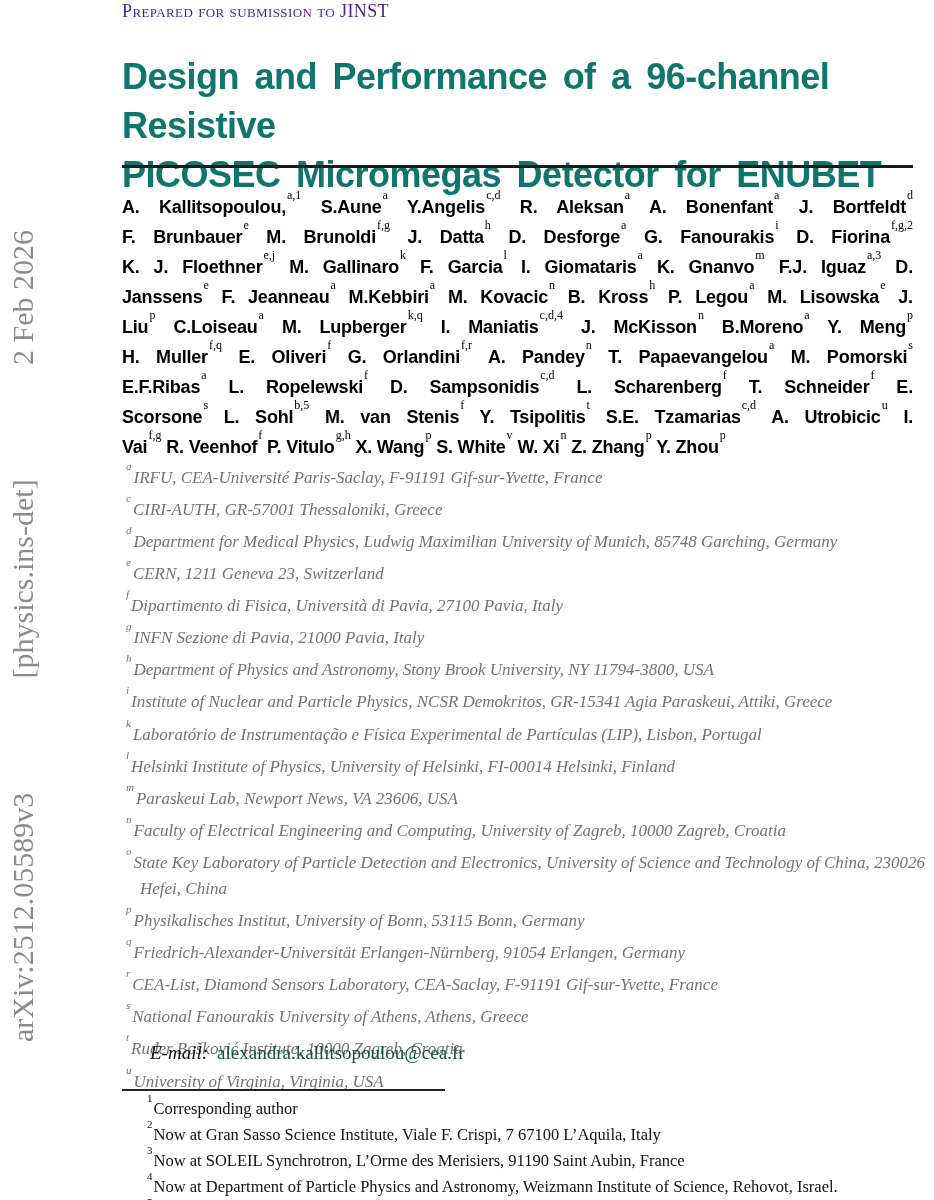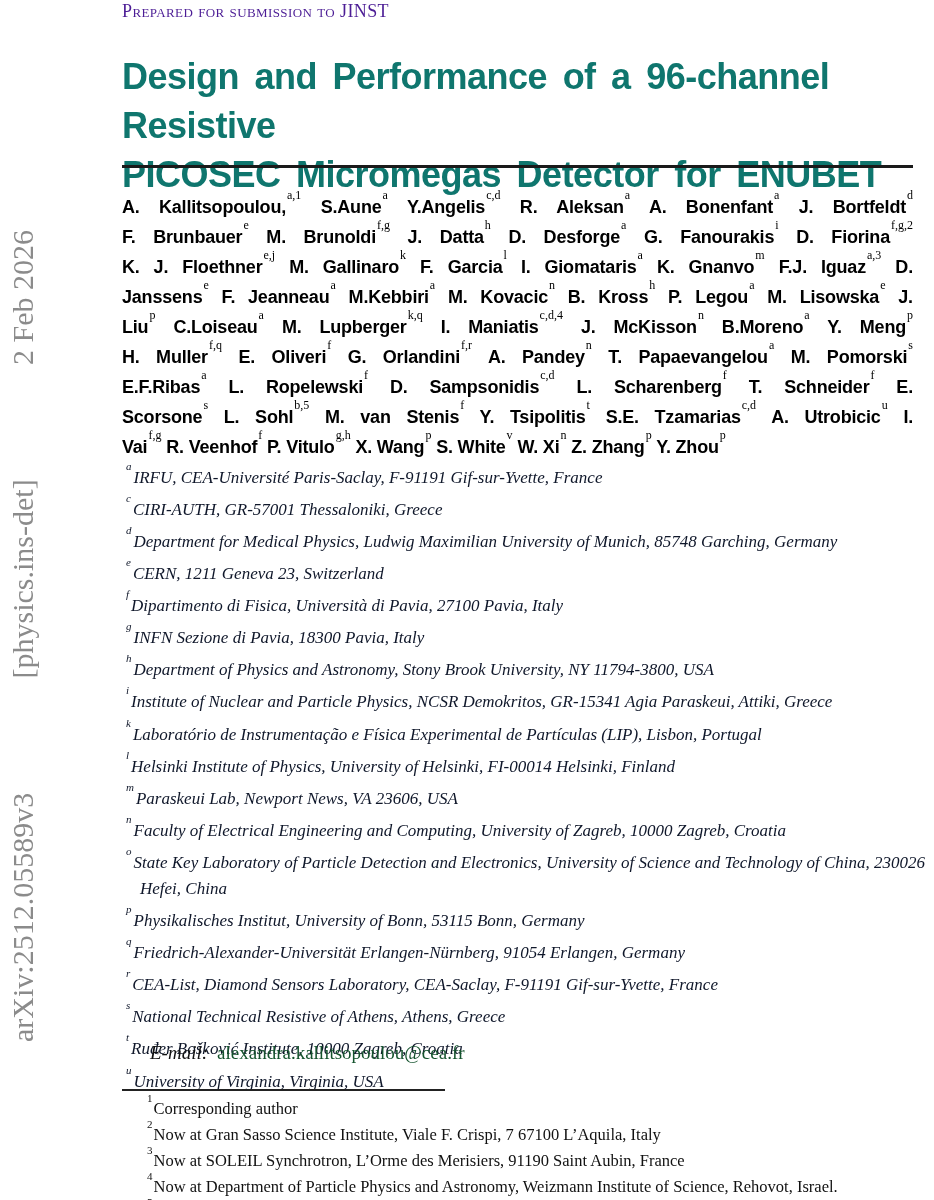--- a/index.html
+++ b/index.html
@@ -27,21 +27,21 @@
            font-family:"Liberation Sans","DejaVu Sans",sans-serif;
            font-weight:700;font-size:18px;line-height:30px;
            letter-spacing:-0.2px;color:#000;}
   .author-line{height:30px;overflow:visible;white-space:normal;}
   .author-line.jl{text-align:justify;text-align-last:justify;}
   .asup{font-family:"Liberation Serif",serif;font-weight:400;
         font-size:12px;position:relative;top:-7px;margin-left:1px;letter-spacing:0;}
 
   .affils{position:absolute;left:126px;top:459px;width:806px;
           font-family:"Liberation Serif",serif;font-style:italic;
-          font-size:17px;line-height:26.4px;color:#0f172a;}
+          font-size:17px;line-height:26.4px;color:#737373;}
   .affil{padding-left:14px;text-indent:-14px;}
   .affsup{font-size:11px;position:relative;top:-6px;margin-right:2px;font-style:italic;}
 
   .contact{position:absolute;left:150px;top:1042px;font-size:19px;}
   .contact .lbl{font-style:italic;}
   .email{color:#14532d;text-decoration:none;margin-left:9px;cursor:pointer;}
 
   .foot-rule{position:absolute;left:122px;top:1089px;width:323px;height:2px;background:#222;}
 
   .footnotes{position:absolute;left:122px;top:1093px;width:800px;
@@ -78,32 +78,32 @@
     <div class="author-line jl"><span class="author">Scorsone<sup class="asup">s</sup></span> <span class="author">L. Sohl<sup class="asup">b,5</sup></span> <span class="author">M. van Stenis<sup class="asup">f</sup></span> <span class="author">Y. Tsipolitis<sup class="asup">t</sup></span> <span class="author">S.E. Tzamarias<sup class="asup">c,d</sup></span> <span class="author">A. Utrobicic<sup class="asup">u</sup></span> <span class="author">I.</span></div>
     <div class="author-line"><span class="author">Vai<sup class="asup">f,g</sup></span> <span class="author">R. Veenhof<sup class="asup">f</sup></span> <span class="author">P. Vitulo<sup class="asup">g,h</sup></span> <span class="author">X. Wang<sup class="asup">p</sup></span> <span class="author">S. White<sup class="asup">v</sup></span> <span class="author">W. Xi<sup class="asup">n</sup></span> <span class="author">Z. Zhang<sup class="asup">p</sup></span> <span class="author">Y. Zhou<sup class="asup">p</sup></span></div>
   </div>
 
 <div class="affils">
     <div class="affil"><sup class="affsup">a</sup><span>IRFU, CEA-Université Paris-Saclay, F-91191 Gif-sur-Yvette, France</span></div>
     <div class="affil"><sup class="affsup">c</sup><span>CIRI-AUTH, GR-57001 Thessaloniki, Greece</span></div>
     <div class="affil"><sup class="affsup">d</sup><span>Department for Medical Physics, Ludwig Maximilian University of Munich, 85748 Garching, Germany</span></div>
     <div class="affil"><sup class="affsup">e</sup><span>CERN, 1211 Geneva 23, Switzerland</span></div>
     <div class="affil"><sup class="affsup">f</sup><span>Dipartimento di Fisica, Università di Pavia, 27100 Pavia, Italy</span></div>
-    <div class="affil"><sup class="affsup">g</sup><span>INFN Sezione di Pavia, 18300 Pavia, Italy</span></div>
+    <div class="affil"><sup class="affsup">g</sup><span>INFN Sezione di Pavia, 21000 Pavia, Italy</span></div>
     <div class="affil"><sup class="affsup">h</sup><span>Department of Physics and Astronomy, Stony Brook University, NY 11794-3800, USA</span></div>
     <div class="affil"><sup class="affsup">i</sup><span>Institute of Nuclear and Particle Physics, NCSR Demokritos, GR-15341 Agia Paraskeui, Attiki, Greece</span></div>
     <div class="affil"><sup class="affsup">k</sup><span>Laboratório de Instrumentação e Física Experimental de Partículas (LIP), Lisbon, Portugal</span></div>
     <div class="affil"><sup class="affsup">l</sup><span>Helsinki Institute of Physics, University of Helsinki, FI-00014 Helsinki, Finland</span></div>
     <div class="affil"><sup class="affsup">m</sup><span>Paraskeui Lab, Newport News, VA 23606, USA</span></div>
     <div class="affil"><sup class="affsup">n</sup><span>Faculty of Electrical Engineering and Computing, University of Zagreb, 10000 Zagreb, Croatia</span></div>
     <div class="affil"><sup class="affsup">o</sup><span>State Key Laboratory of Particle Detection and Electronics, University of Science and Technology of China, 230026 Hefei, China</span></div>
     <div class="affil"><sup class="affsup">p</sup><span>Physikalisches Institut, University of Bonn, 53115 Bonn, Germany</span></div>
     <div class="affil"><sup class="affsup">q</sup><span>Friedrich-Alexander-Universität Erlangen-Nürnberg, 91054 Erlangen, Germany</span></div>
     <div class="affil"><sup class="affsup">r</sup><span>CEA-List, Diamond Sensors Laboratory, CEA-Saclay, F-91191 Gif-sur-Yvette, France</span></div>
-    <div class="affil"><sup class="affsup">s</sup><span>National Technical Resistive of Athens, Athens, Greece</span></div>
+    <div class="affil"><sup class="affsup">s</sup><span>National Fanourakis University of Athens, Athens, Greece</span></div>
     <div class="affil"><sup class="affsup">t</sup><span>Ruđer Bošković Institute, 10000 Zagreb, Croatia</span></div>
     <div class="affil"><sup class="affsup">u</sup><span>University of Virginia, Virginia, USA</span></div>
   </div>
 
 <div class="contact">
   <span class="lbl">E-mail:</span><a class="email">alexandra.kallitsopoulou@cea.fr</a>
 </div>
 
 <div class="foot-rule"></div>
 

